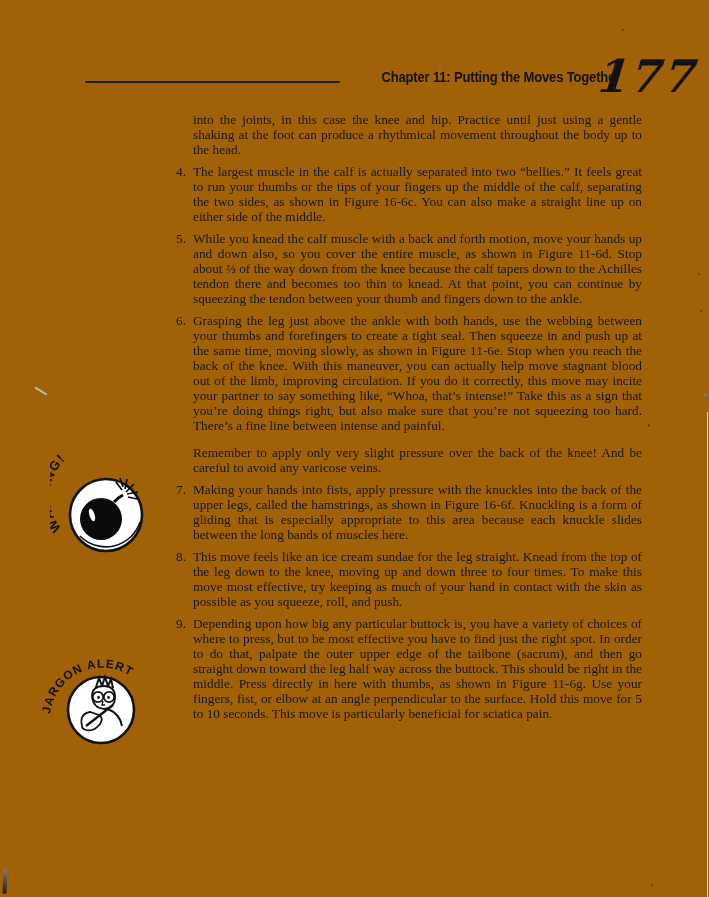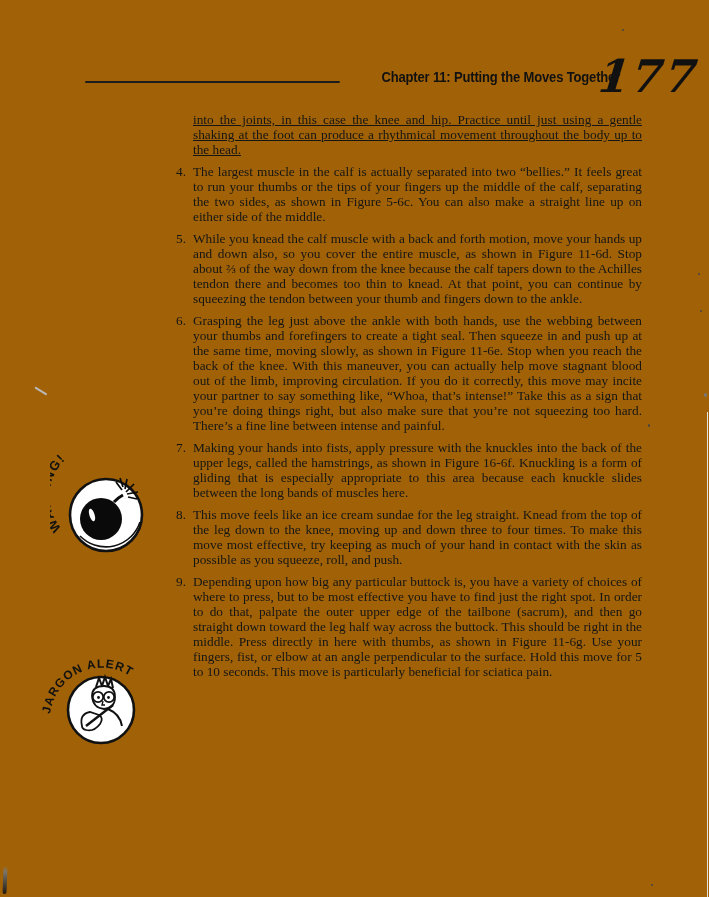--- a/index.html
+++ b/index.html
@@ -32,21 +32,21 @@
     font-size:45px;letter-spacing:2px;color:#111;
     transform:skewX(-6deg);
   }
 
   
   .body-text{
     position:absolute;left:176px;top:112px;width:466px;
     font-size:13.3px;line-height:15px;
     text-align:justify;
   }
-  .body-text p{margin:0;text-decoration:underline;}
+  .body-text p{margin:0;}
   .cont{margin-left:17px !important;}
   .item{display:flex;margin-top:7px;}
   .item .num{width:17px;flex:none;}
   .item .txt{flex:1;text-align:justify;}
   .note{margin-left:17px !important;margin-top:12px !important;margin-bottom:5px !important;}
 
   
   .icon-warning{position:absolute;left:50px;top:444px;}
   .icon-jargon{position:absolute;left:42px;top:652px;}
   svg text{font-family:"Liberation Sans", sans-serif;font-weight:bold;}
@@ -73,33 +73,34 @@
   <div class="header-rule"></div>
   <div class="chapter-title">Chapter 11: Putting the Moves Together</div>
   <div class="folio">177</div>
 
   <main class="body-text">
 
     <p class="cont">into the joints, in this case the knee and hip. Practice until just using a gentle shaking at the foot can produce a rhythmical movement throughout the body up to the head.</p>
 
     <div class="item">
       <span class="num">4.</span>
-      <span class="txt">The largest muscle in the calf is actually separated into two “bellies.” It feels great to run your thumbs or the tips of your fingers up the middle of the calf, separating the two sides, as shown in Figure 5-6c. You can also make a straight line up on either side of the middle.</span>
+      <span class="txt">The largest muscle in the calf is actually separated into two “bellies.” It feels great to run your thumbs or the tips of your fingers up the middle of the calf, separating the two sides, as shown in Figure 16-6c. You can also make a straight line up on either side of the middle.</span>
     </div>
 
     <div class="item">
       <span class="num">5.</span>
       <span class="txt">While you knead the calf muscle with a back and forth motion, move your hands up and down also, so you cover the entire muscle, as shown in Figure 11-6d. Stop about ⅔ of the way down from the knee because the calf tapers down to the Achilles tendon there and becomes too thin to knead. At that point, you can continue by squeezing the tendon between your thumb and fingers down to the ankle.</span>
     </div>
 
     <div class="item">
       <span class="num">6.</span>
       <span class="txt">Grasping the leg just above the ankle with both hands, use the webbing between your thumbs and forefingers to create a tight seal. Then squeeze in and push up at the same time, moving slowly, as shown in Figure 11-6e. Stop when you reach the back of the knee. With this maneuver, you can actually help move stagnant blood out of the limb, improving circulation. If you do it correctly, this move may incite your partner to say something like, “Whoa, that’s intense!” Take this as a sign that you’re doing things right, but also make sure that you’re not squeezing too hard. There’s a fine line between intense and painful.</span>
     </div>
 
+    <p class="note">Remember to apply only very slight pressure over the back of the knee! And be careful to avoid any varicose veins.</p>
 
     <div class="item">
       <span class="num">7.</span>
       <span class="txt">Making your hands into fists, apply pressure with the knuckles into the back of the upper legs, called the hamstrings, as shown in Figure 16-6f. Knuckling is a form of gliding that is especially appropriate to this area because each knuckle slides between the long bands of muscles here.</span>
     </div>
 
     <div class="item">
       <span class="num">8.</span>
       <span class="txt">This move feels like an ice cream sundae for the leg straight. Knead from the top of the leg down to the knee, moving up and down three to four times. To make this move most effective, try keeping as much of your hand in contact with the skin as possible as you squeeze, roll, and push.</span>
     </div>

